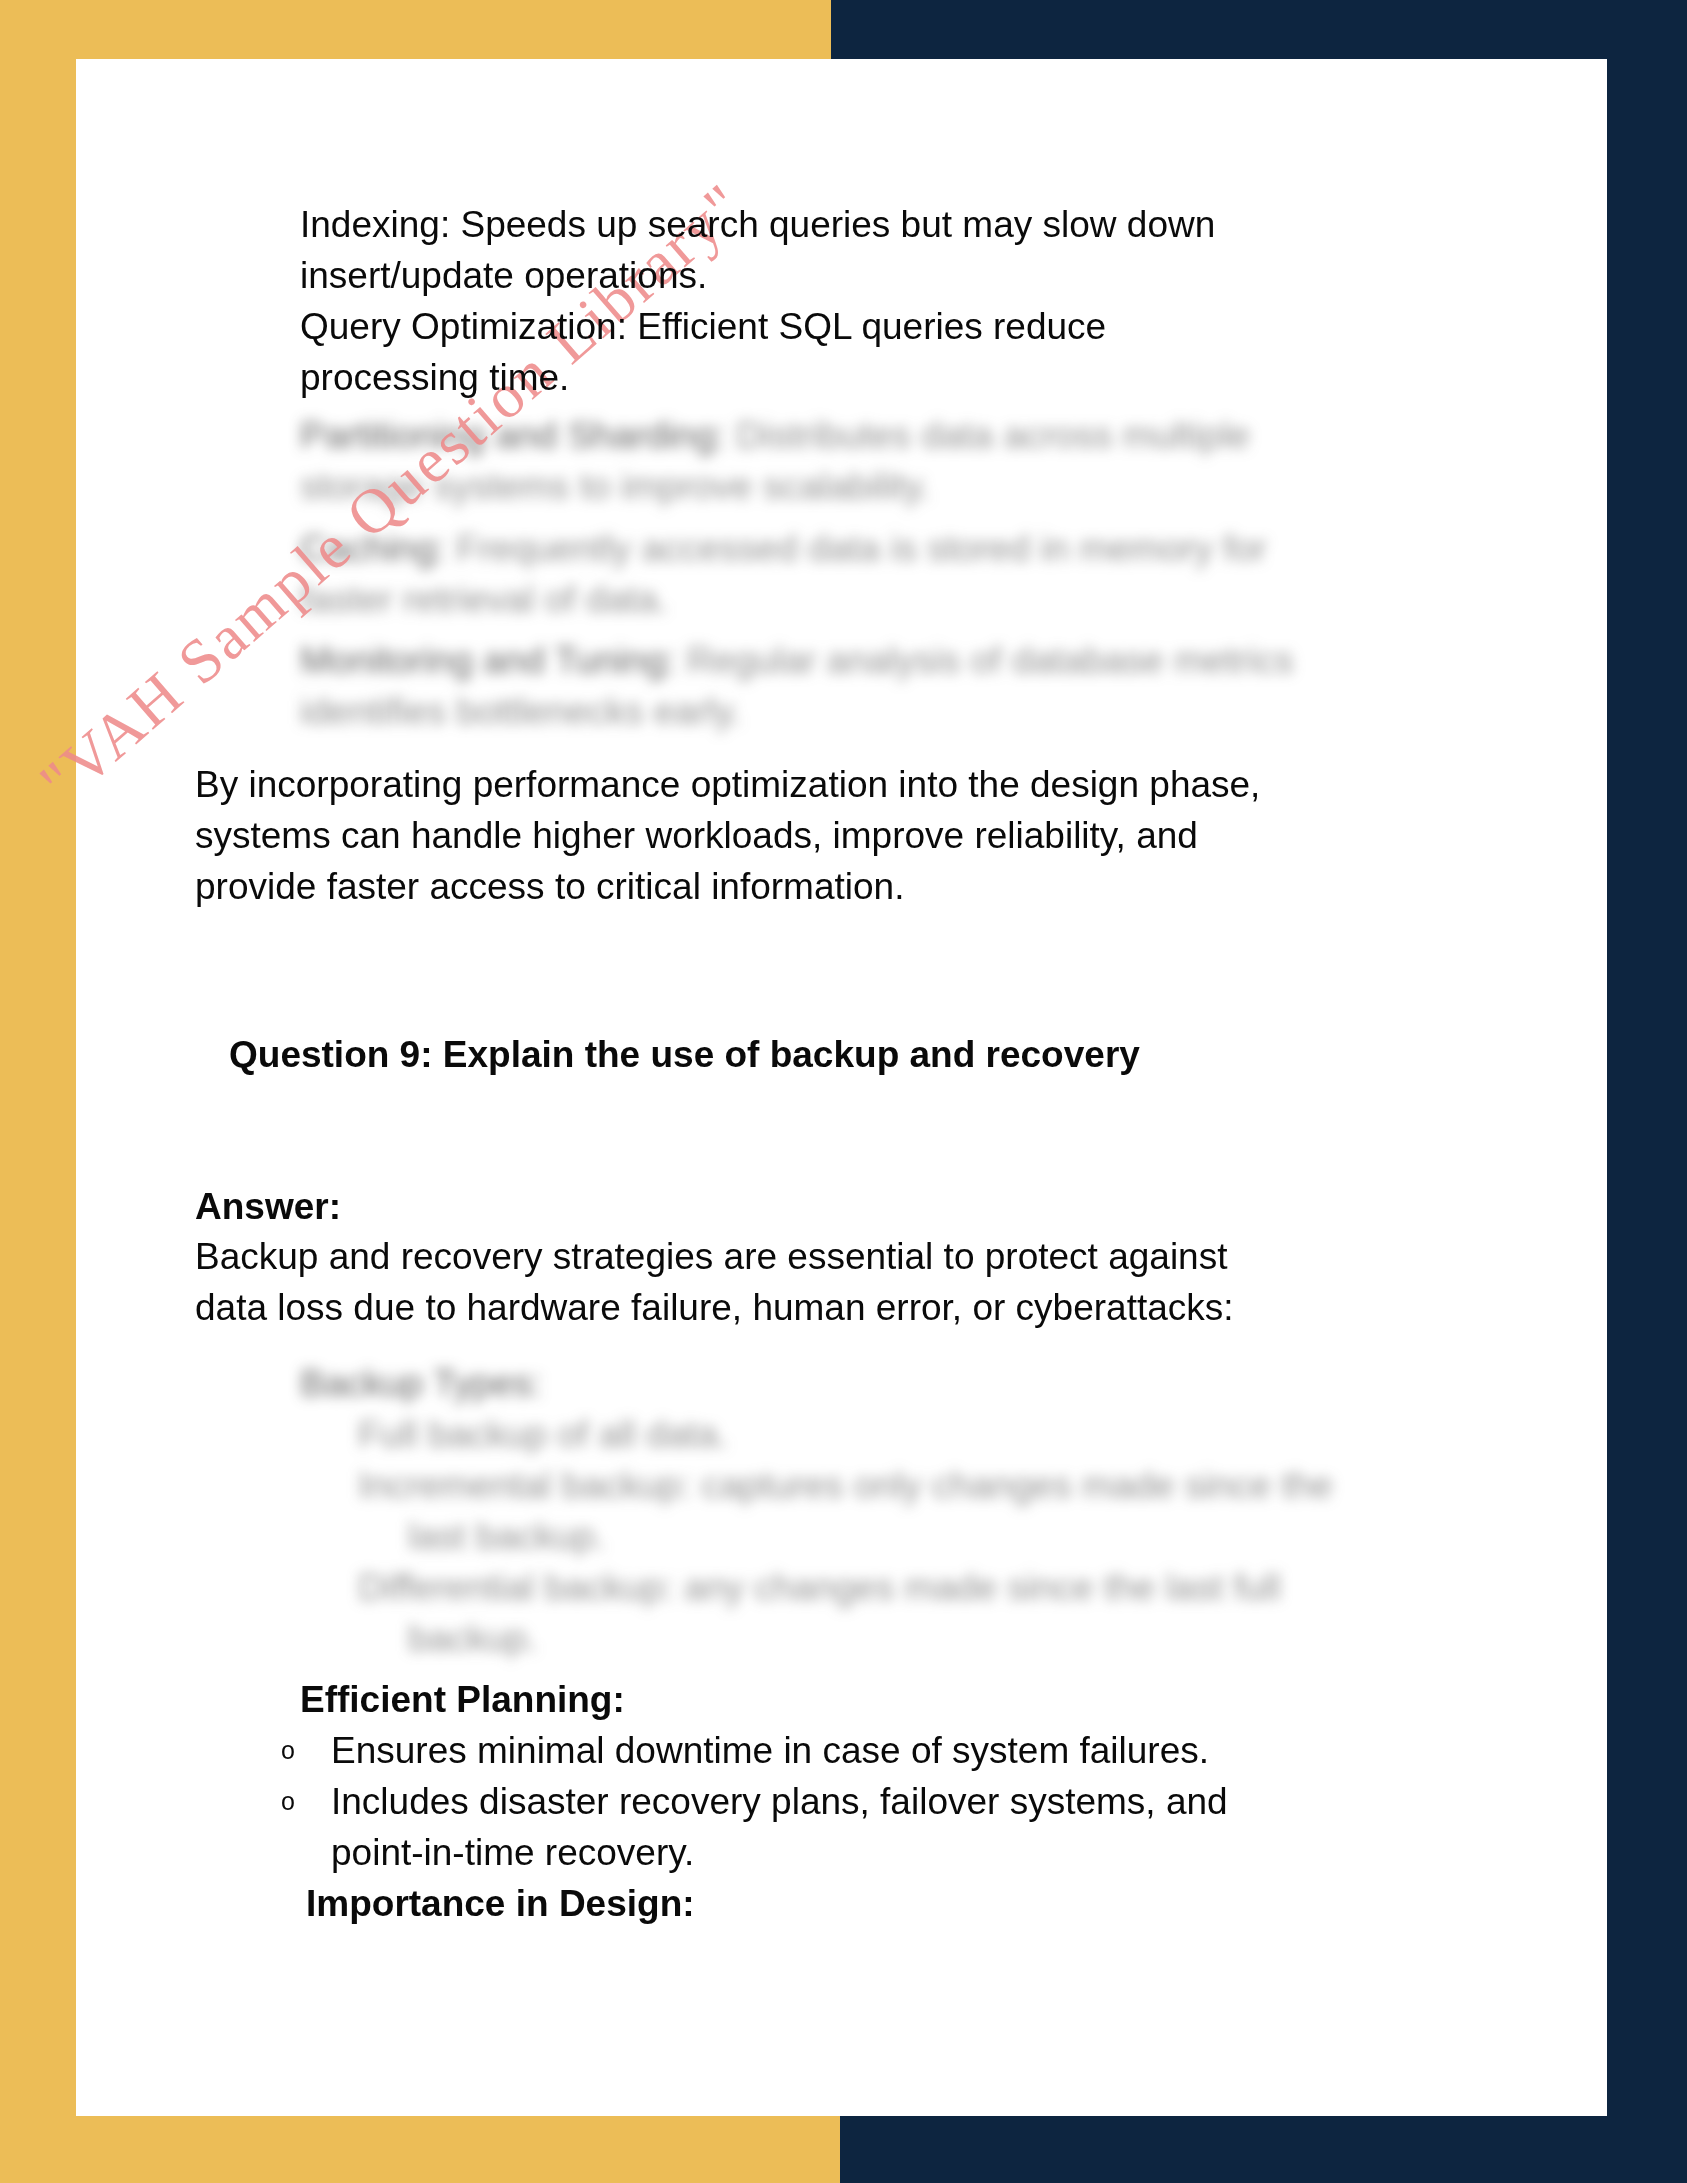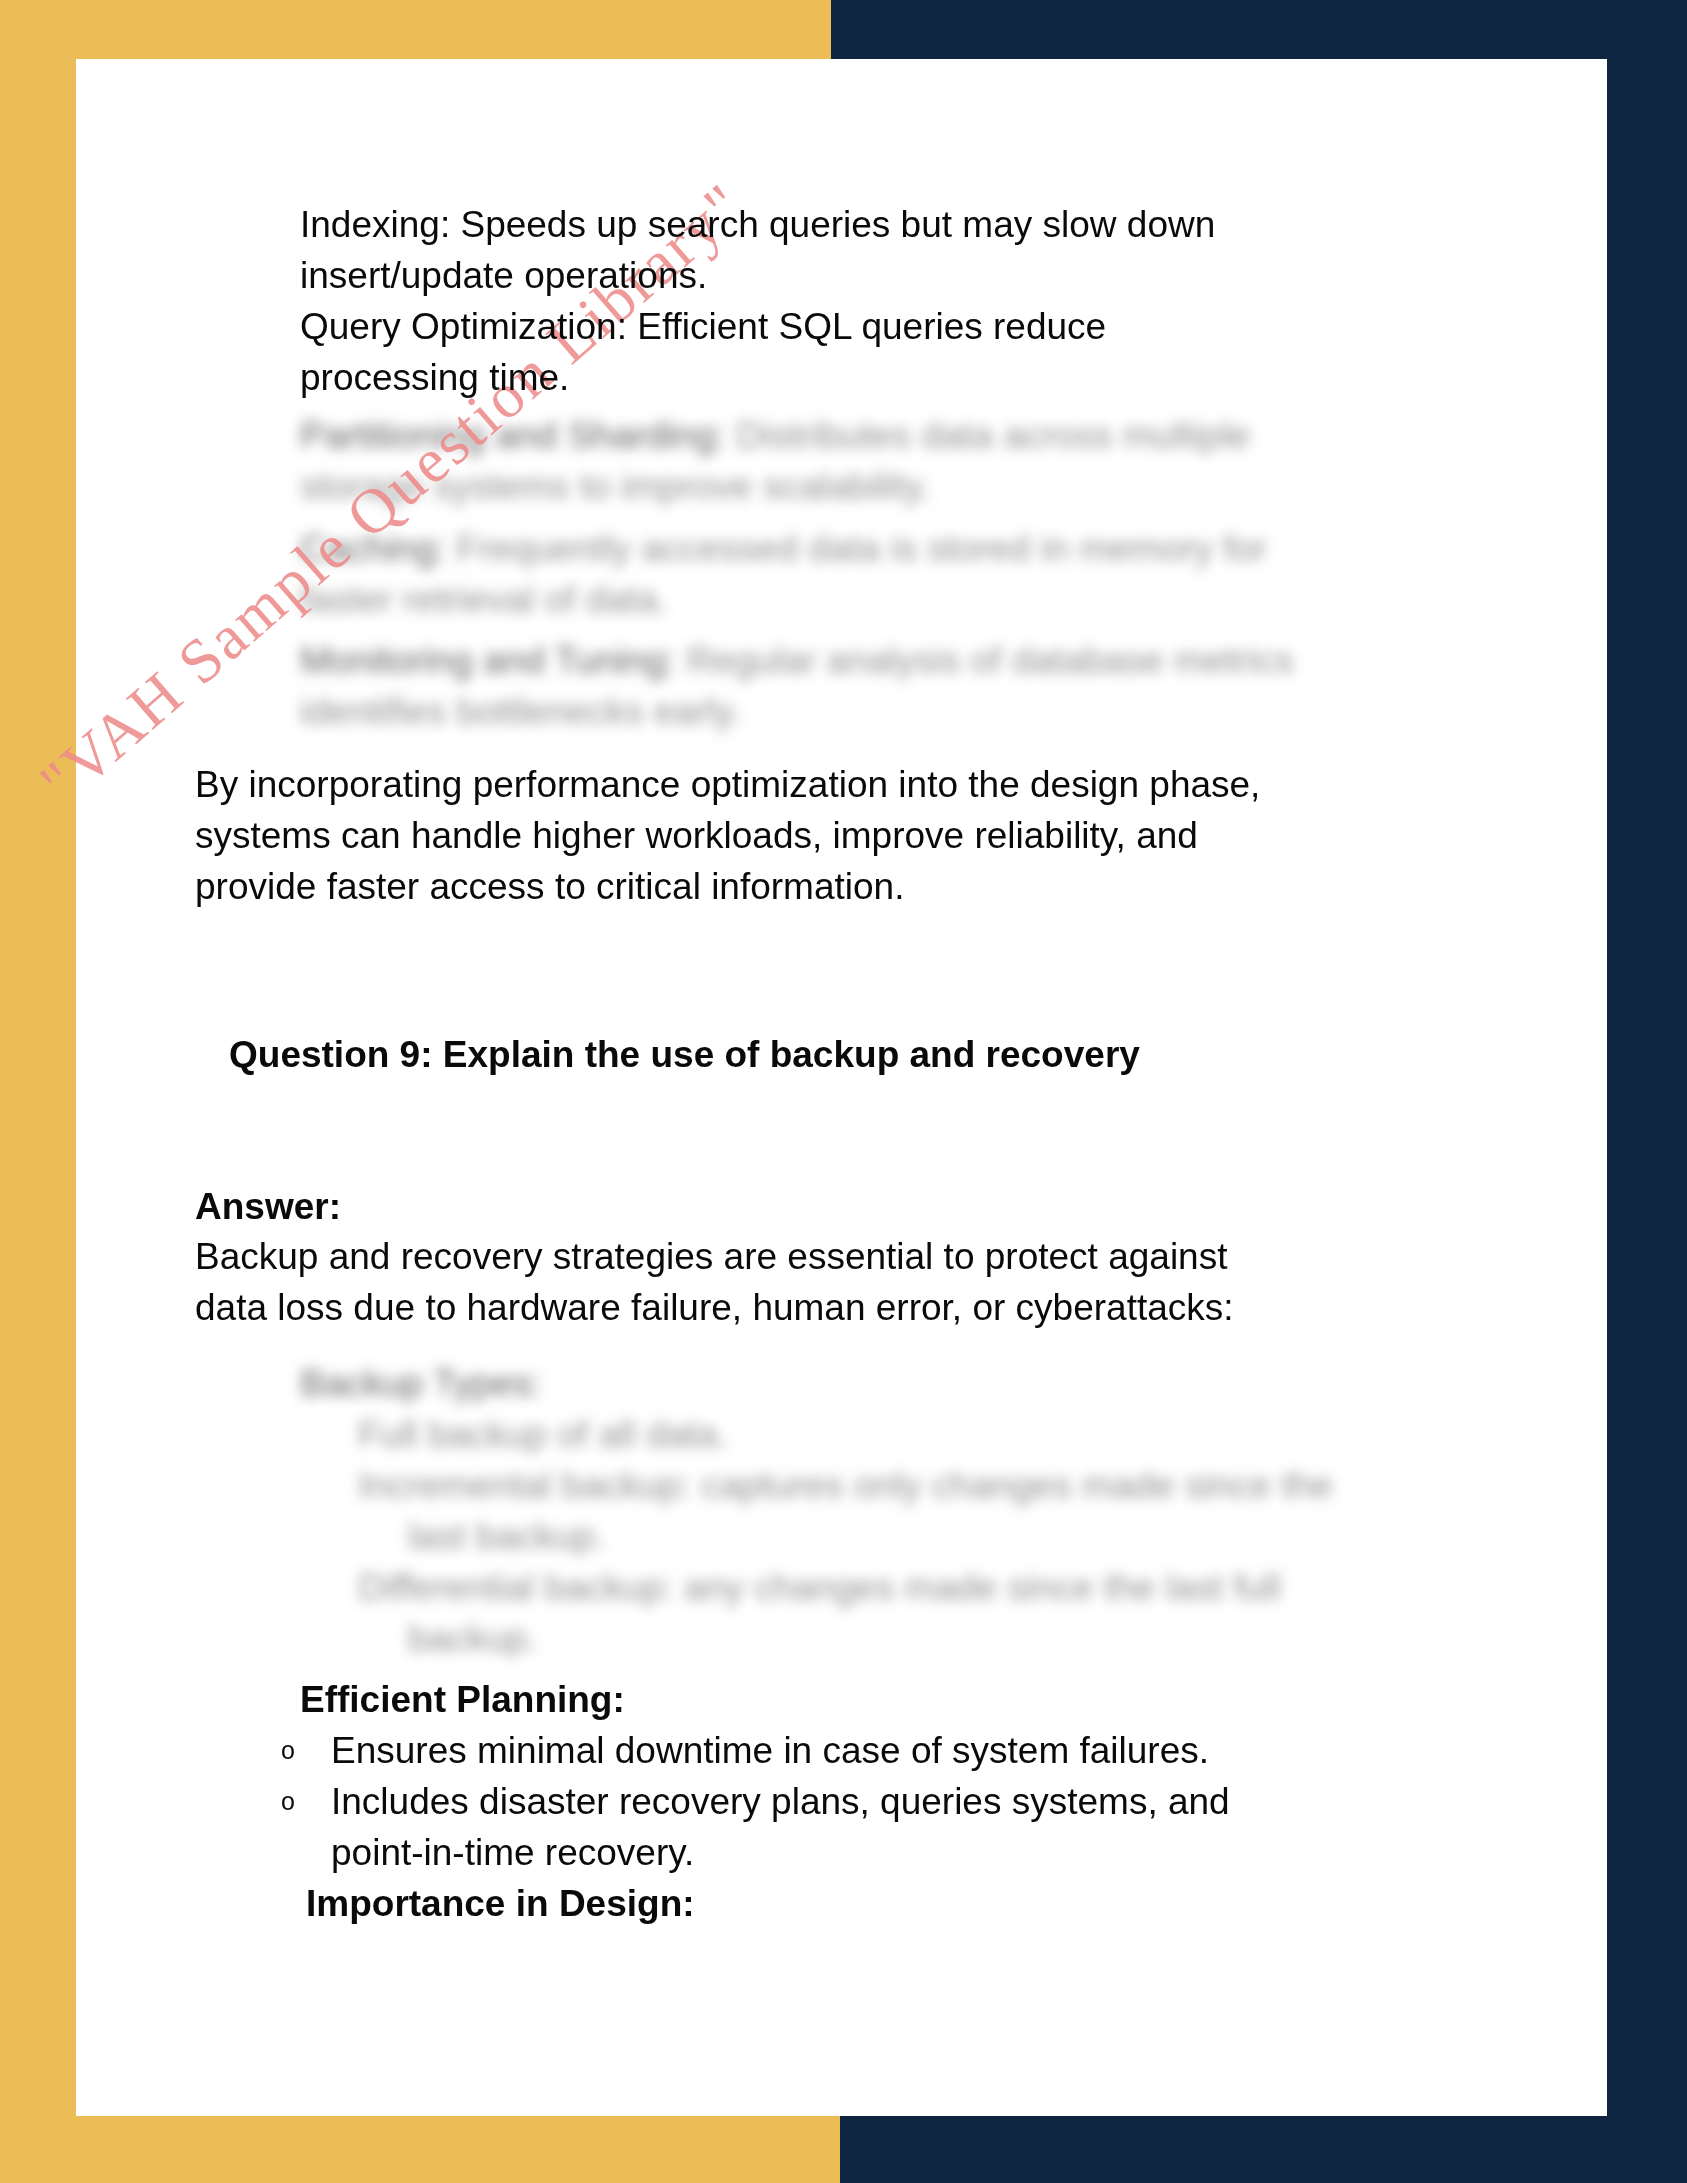--- a/index.html
+++ b/index.html
@@ -113,21 +113,21 @@
 
   <div class="blk bold" style="left:224px;top:1615px;">Efficient Planning:</div>
 
   <div class="blk bullets" style="left:205px;top:1666px;">
     <div class="bullet">
       <span class="marker">o</span>
       <div>Ensures minimal downtime in case of system failures.</div>
     </div>
     <div class="bullet">
       <span class="marker">o</span>
-      <div>Includes disaster recovery plans, queries systems, and</div>
+      <div>Includes disaster recovery plans, failover systems, and</div>
       <div>point-in-time recovery.</div>
     </div>
   </div>
 
   <div class="blk bold" style="left:230px;top:1819px;">Importance in Design:</div>
 
 </div>
 
 
 </body></html>

